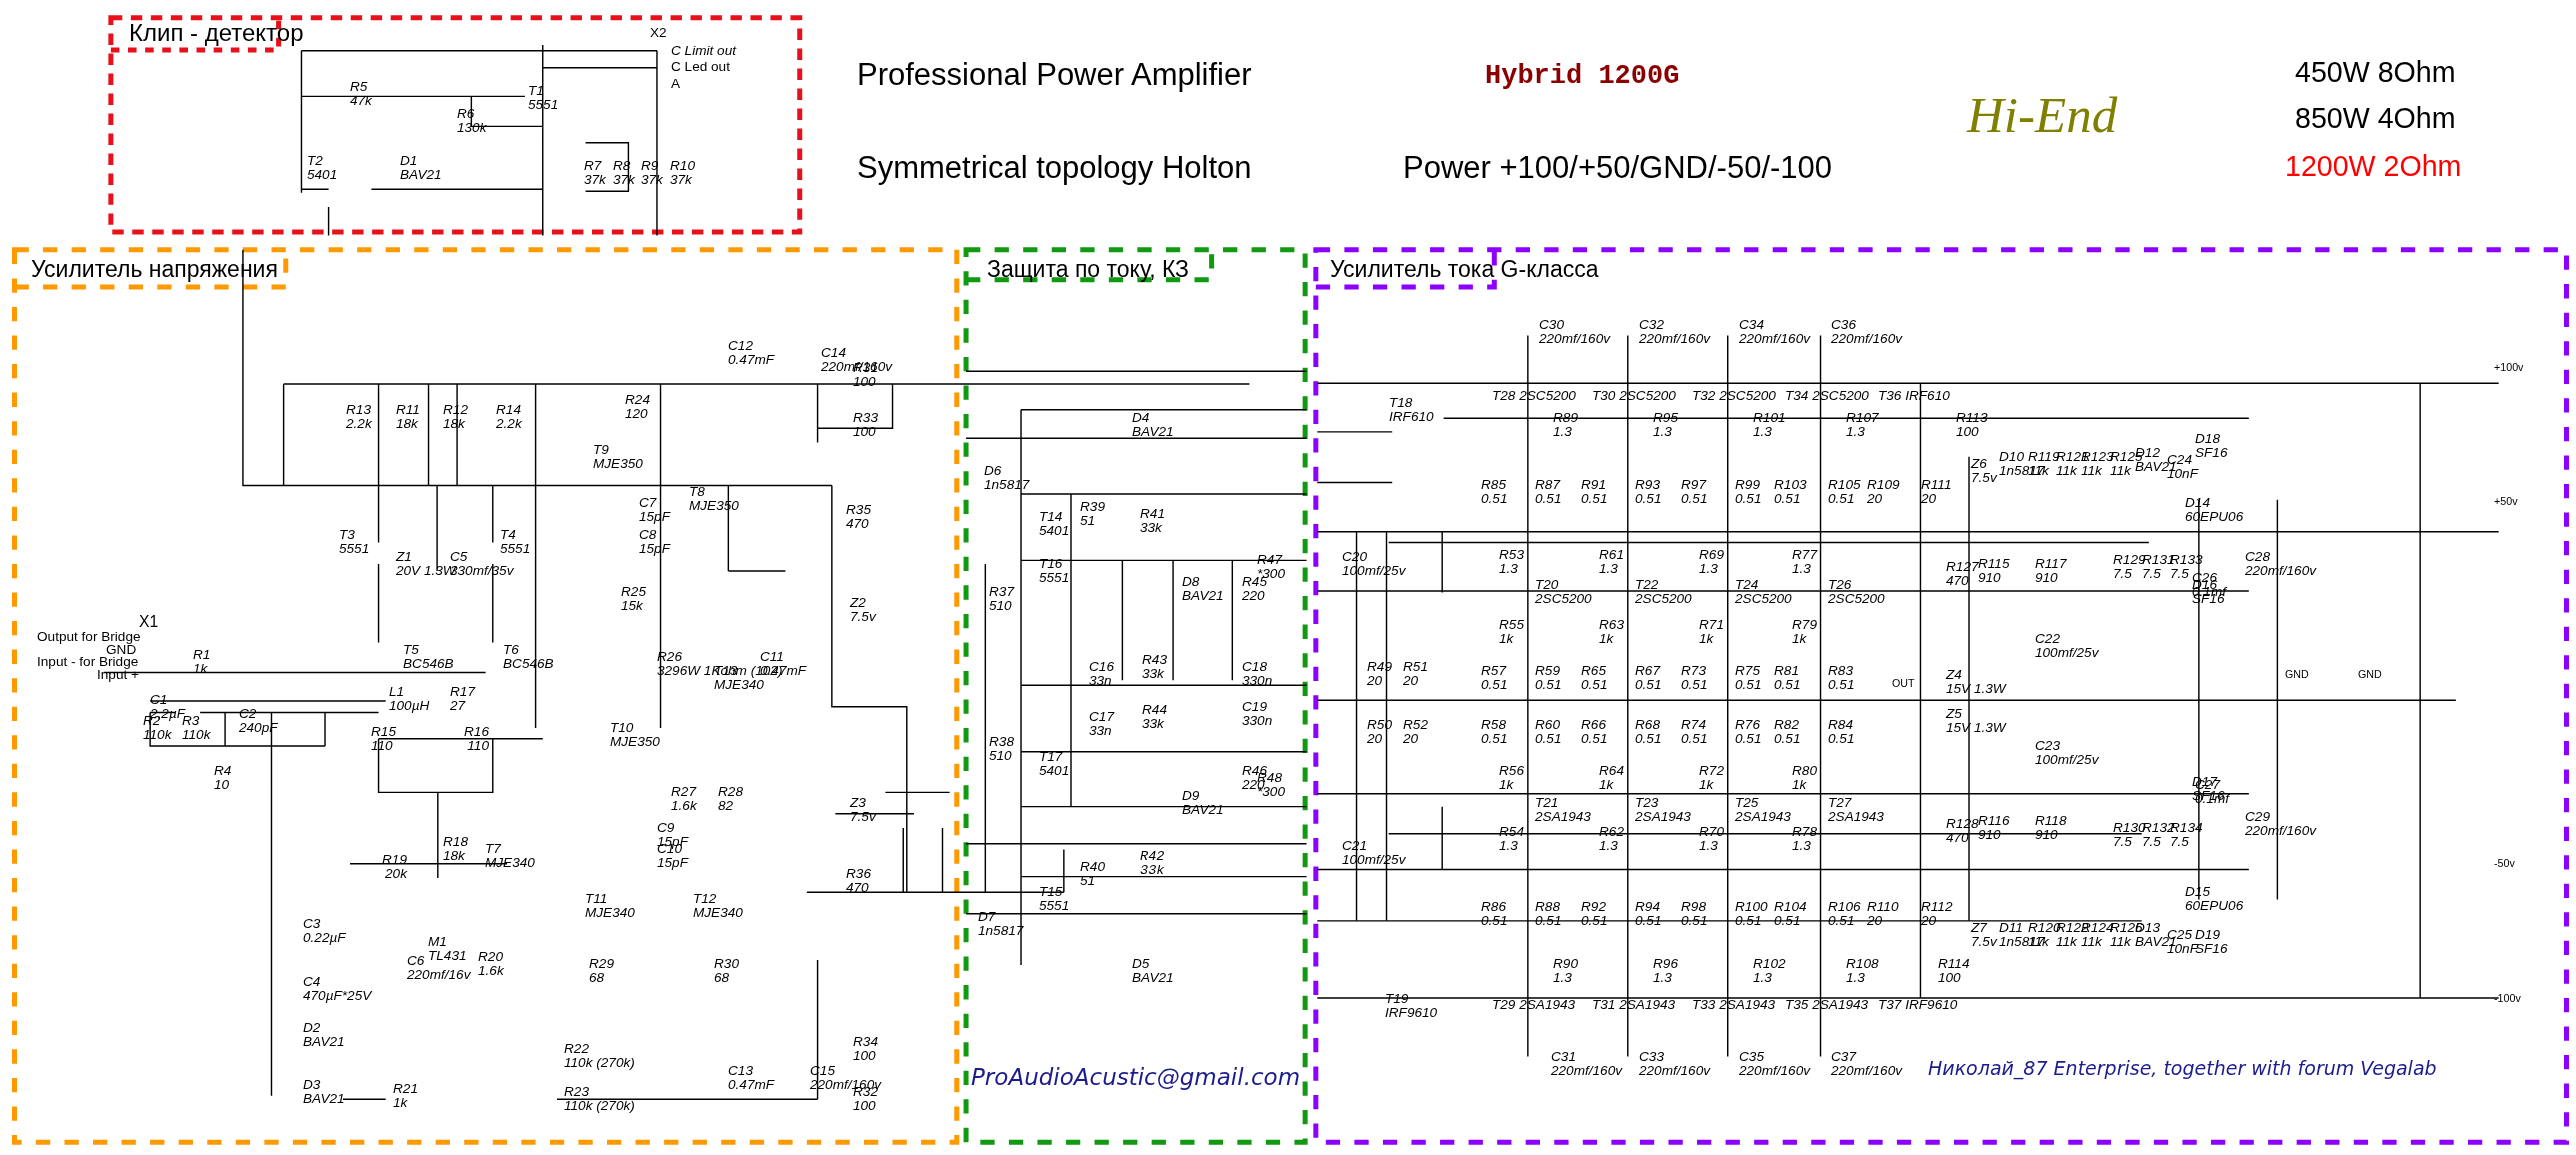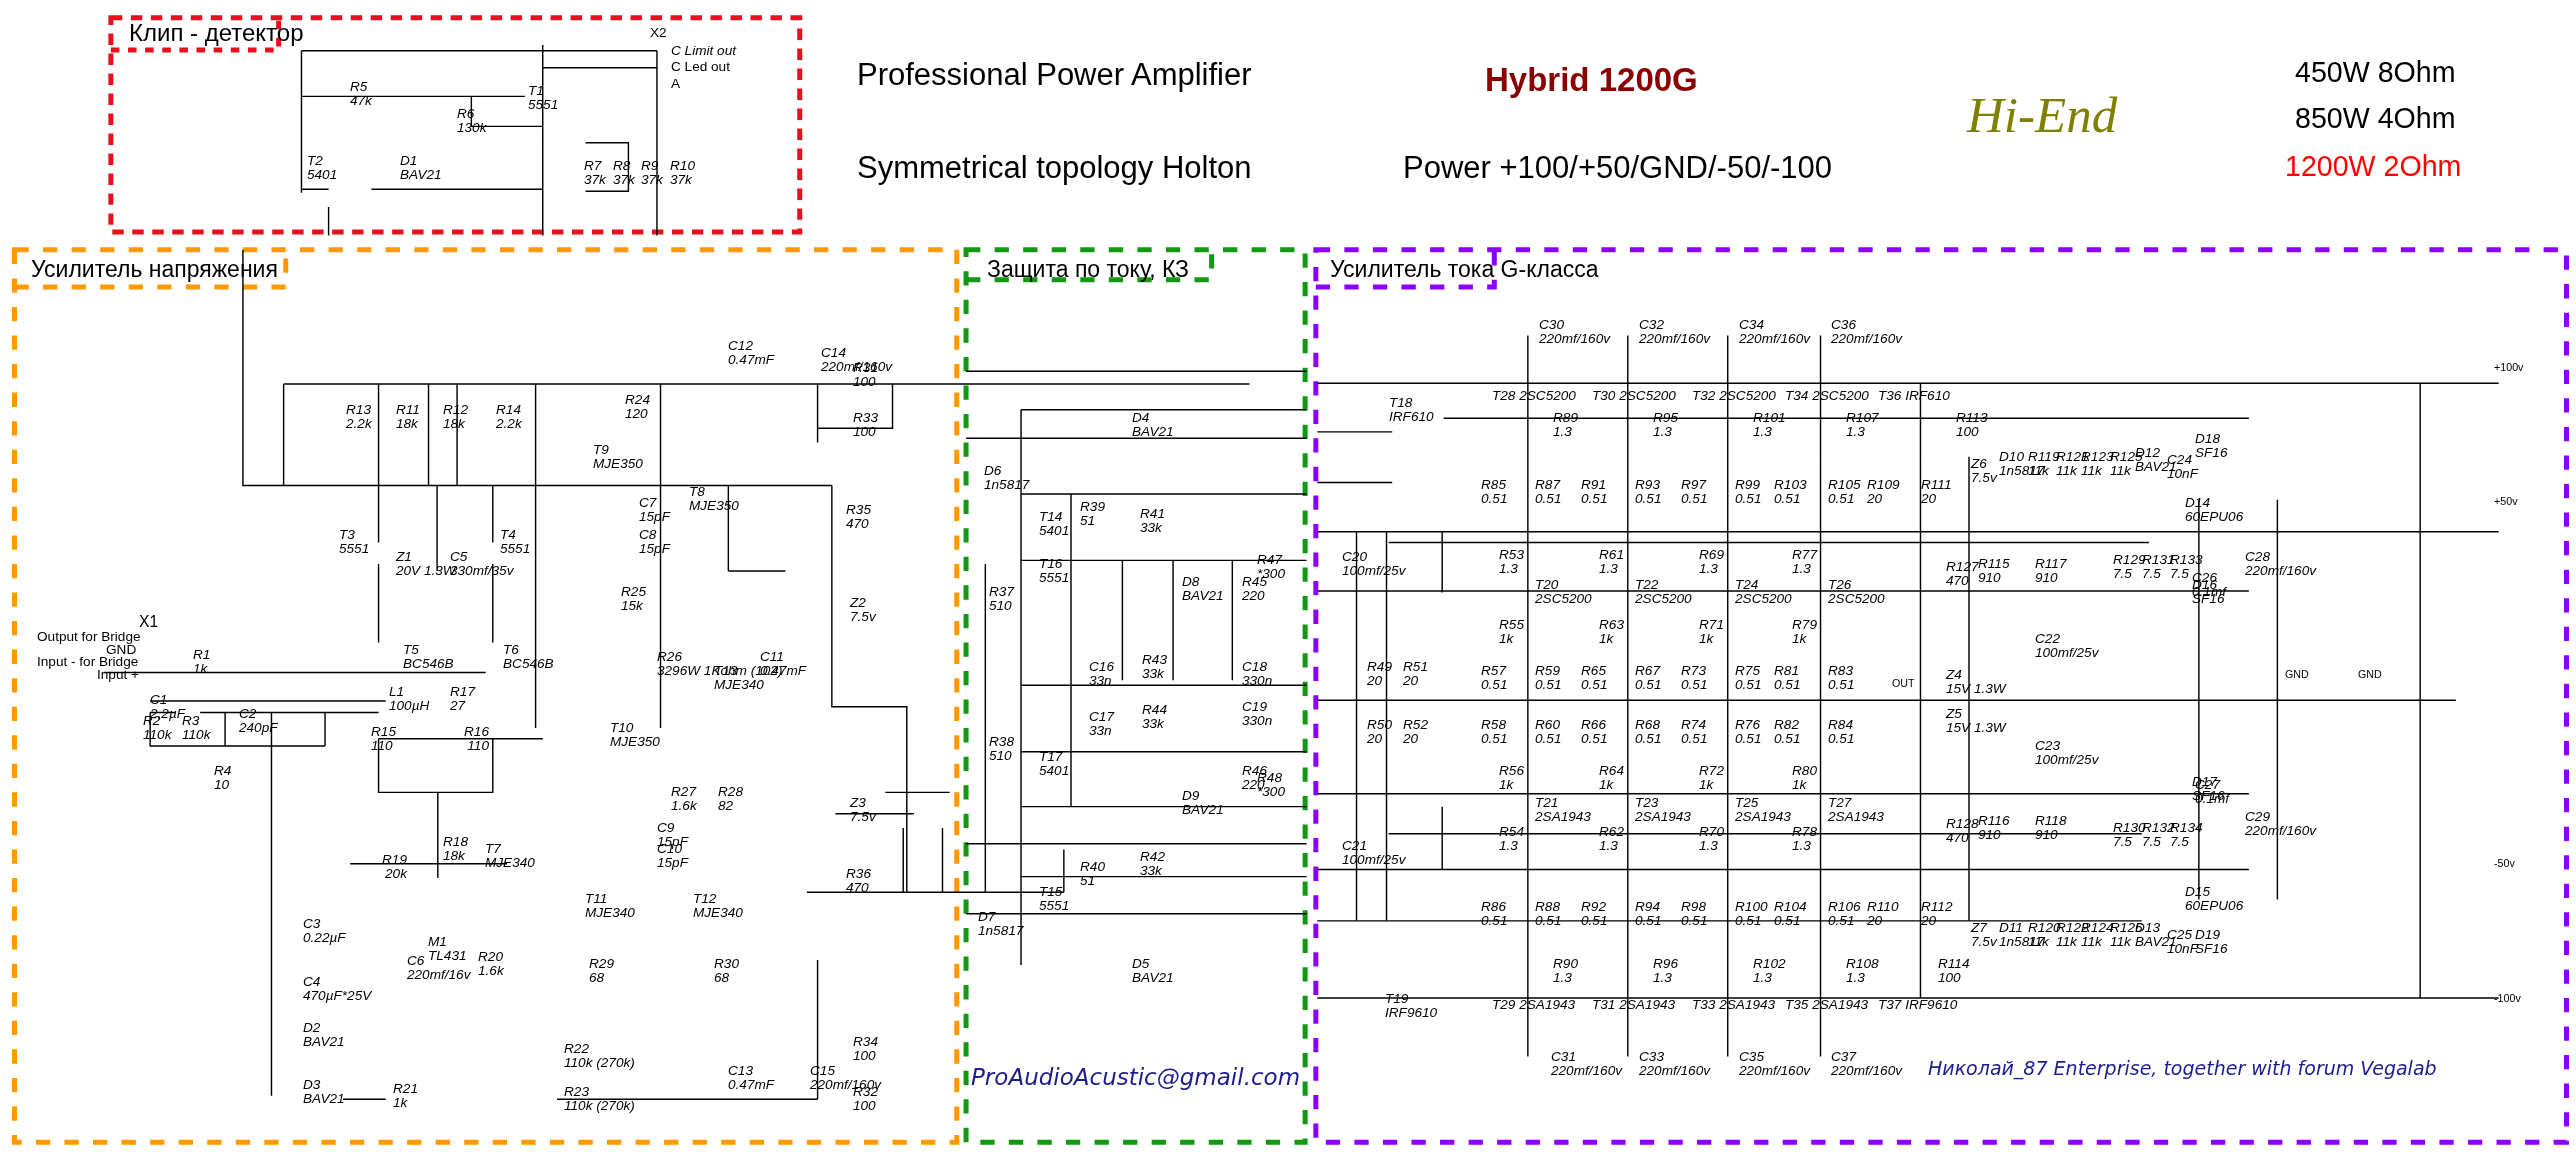--- a/index.html
+++ b/index.html
@@ -2,21 +2,21 @@
 <html style="font-size:11.4px"><head>
 <meta charset="utf-8">
 <style>
   html,body{margin:0;padding:0;background:#fff;}
   body{width:2576px;height:1155px;position:relative;overflow:hidden;font-family:"Liberation Sans",sans-serif;color:#000;}
   svg#sch{position:absolute;left:0;top:0;}
   .lbl{position:absolute;font-family:"Liberation Sans",sans-serif;font-style:italic;font-size:13.6px;line-height:14.3px;white-space:nowrap;color:#000;}
   .lbl.up{font-style:normal;}
   .hdr{position:absolute;font-family:"Liberation Sans",sans-serif;white-space:nowrap;}
   .title-main{font-size:31px;}
-  .brand{font-family:Liberation Sans, sans-serif;font-weight:bold;font-size:33px;color:#8b0000;}
+  .brand{font-family:Liberation Mono, monospace;font-weight:bold;font-size:27px;color:#8b0000;}
   .hiend{font-family:"Liberation Serif",serif;font-style:italic;font-size:51px;color:#808000;}
   .pw{font-size:28.6px;}
   .sec-title{position:absolute;font-size:23px;white-space:nowrap;}
   .credit{position:absolute;font-family:"DejaVu Sans",sans-serif;font-style:italic;color:#1c1c8c;white-space:nowrap;}
   .term{position:absolute;font-size:10.7px;}
 </style>
 </head>
 <body>
 
 <svg id="sch" width="2576" height="1155" viewBox="0 0 3608 1618">
@@ -408,21 +408,21 @@
       <div>51</div>
     </div>
     <div class="lbl" style="left: 1080px; top: 860px;">
       <div>R40</div>
       <div>51</div>
     </div>
     <div class="lbl" style="left: 1140px; top: 507px;">
       <div>R41</div>
       <div>33k</div>
     </div>
-    <div class="lbl" style="left: 1140px; top: 850px;">
+    <div class="lbl" style="left: 1140px; top: 850px; font-family: Liberation Mono, monospace;">
       <div>R42</div>
       <div>33k</div>
     </div>
     <div class="lbl" style="left: 989px; top: 585px;">
       <div>R37</div>
       <div>510</div>
     </div>
     <div class="lbl" style="left: 989px; top: 735px;">
       <div>R38</div>
       <div>510</div>

